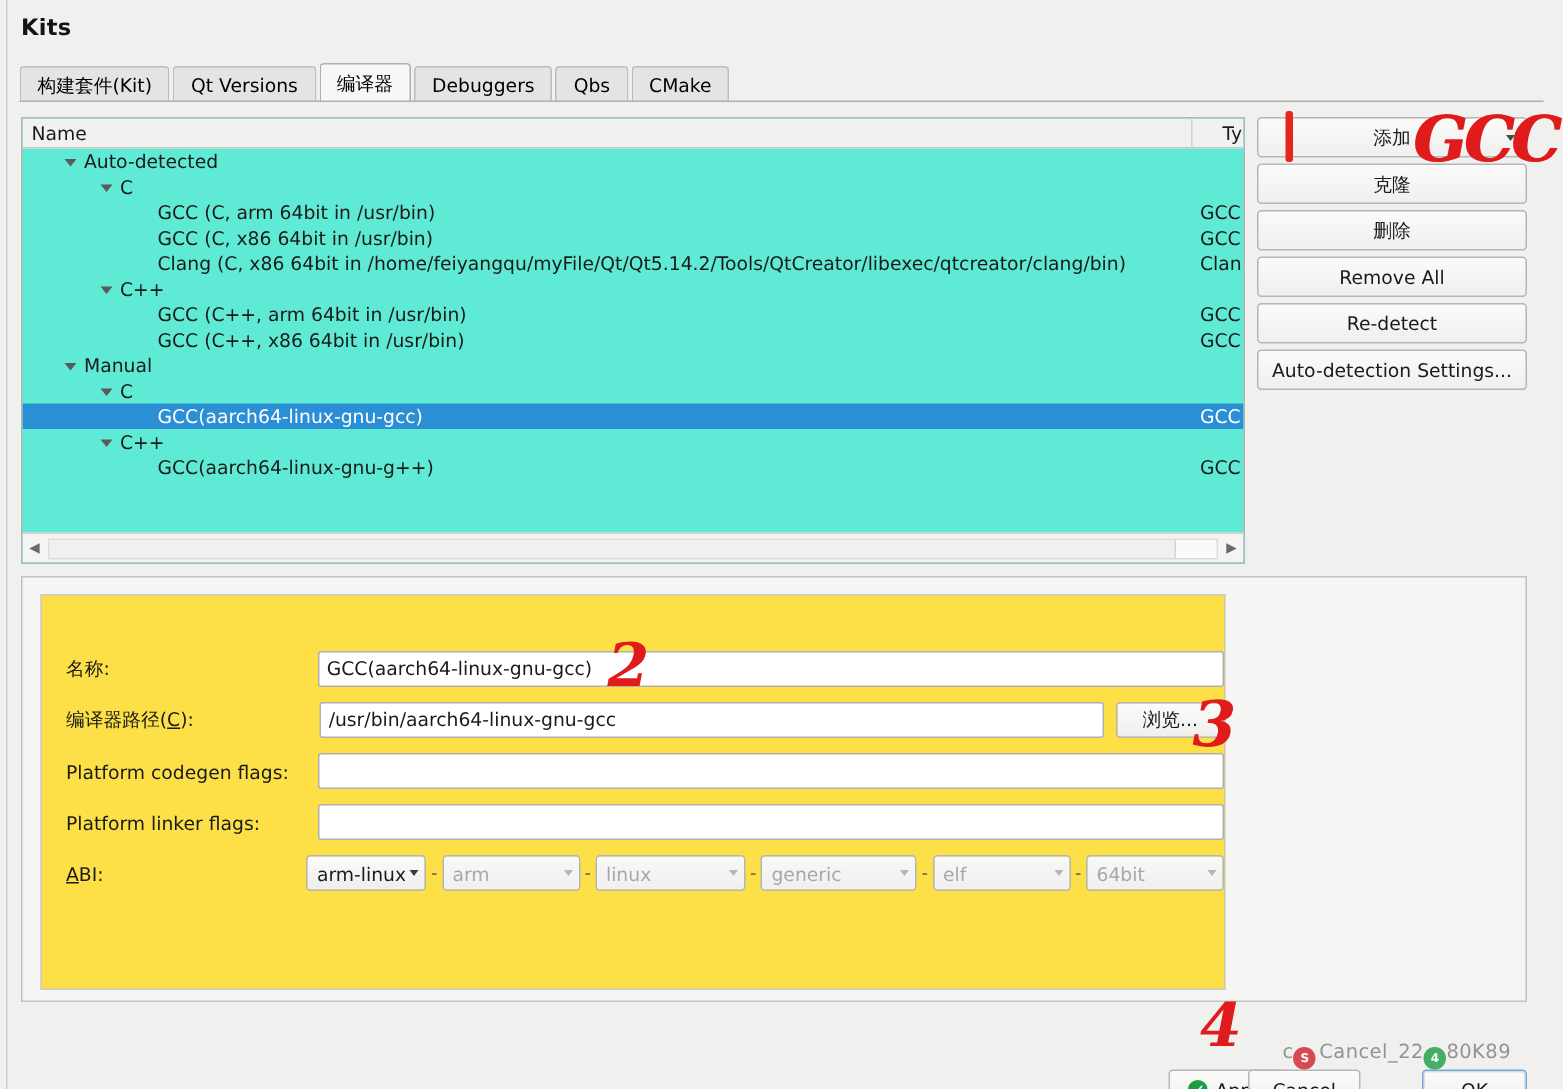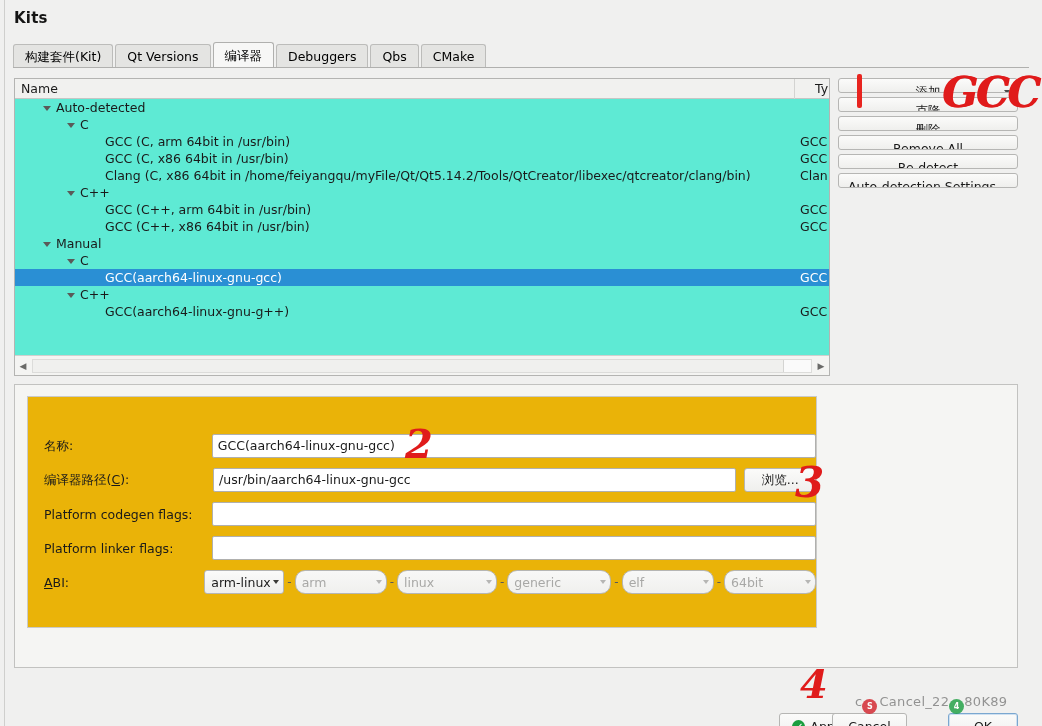--- a/index.html
+++ b/index.html
@@ -112,21 +112,21 @@
   .sb-thumb {
     position: absolute; left: 0; top: 0; height: 100%;
     width: 96.5%; background: #f0f0ee; border-right: 1px solid #d4d4d2;
   }
 
   
   .btncol {
     position: absolute; left: 838px; top: 78px; width: 180px;
   }
   .btn {
-    display: block; width: 180px; height: 15px;
+    display: block; width: 180px; height: 27px;
     margin-bottom: 4px;
     background: linear-gradient(#fbfbfa, #efefed);
     border: 1px solid #b6b6b4; border-radius: 3px;
     font-family: inherit; font-size: 12.5px; color: #1a1a1a;
     text-align: center; line-height: 25px;
     cursor: default; position: relative;
     white-space: nowrap; overflow: hidden;
   }
   .btn .caret {
     position: absolute; right: 7px; top: 11px;
@@ -134,22 +134,22 @@
     border-right: 3.5px solid transparent;
     border-top: 4px solid #4a4a48;
   }
 
   
   .details-outer {
     position: absolute; left: 14px; top: 384px; width: 1004px; height: 284px;
     background: #f5f5f3; border: 1px solid #c2c2c0;
   }
   .details-inner {
-    position: absolute; left: 12px; top: 11px; width: 790px; height: 232px;
-    background: #eab308; border: 1px solid #cacac8;
+    position: absolute; left: 12px; top: 11px; width: 790px; height: 264px;
+    background: #fde047; border: 1px solid #cacac8;
   }
   .frow {
     position: absolute; left: 0; width: 100%; height: 26px;
     display: flex; align-items: center;
   }
   .flabel {
     width: 186px; padding-left: 16px;
     font-size: 12.5px; color: #1a1a1a; white-space: nowrap;
   }
   .flabel u { text-decoration: underline; }
@@ -178,21 +178,21 @@
     white-space: nowrap; overflow: hidden;
     cursor: default;
   }
   .combo .ctext { flex: 1; overflow: hidden; }
   .combo .ccaret {
     width: 0; height: 0; margin-left: 3px;
     border-left: 3.5px solid transparent;
     border-right: 3.5px solid transparent;
     border-top: 4px solid #3a3a38;
   }
-  .combo.disabled { color: #a8a8a6; background: linear-gradient(#f8f8f7, #f0f0ee); border-radius: 10px; }
+  .combo.disabled { color: #a8a8a6; background: linear-gradient(#f8f8f7, #f0f0ee); }
   .combo.disabled .ccaret { border-top-color: #b6b6b4; }
   .dash { padding: 0 3px; color: #5a5a58; font-size: 12px; }
 
   
   .bottombar {
     position: absolute; left: 0; top: 684px; width: 1042px; height: 42px;
   }
   .dlgbtn {
     position: absolute; height: 26px;
     background: linear-gradient(#fbfbfa, #efefed);

